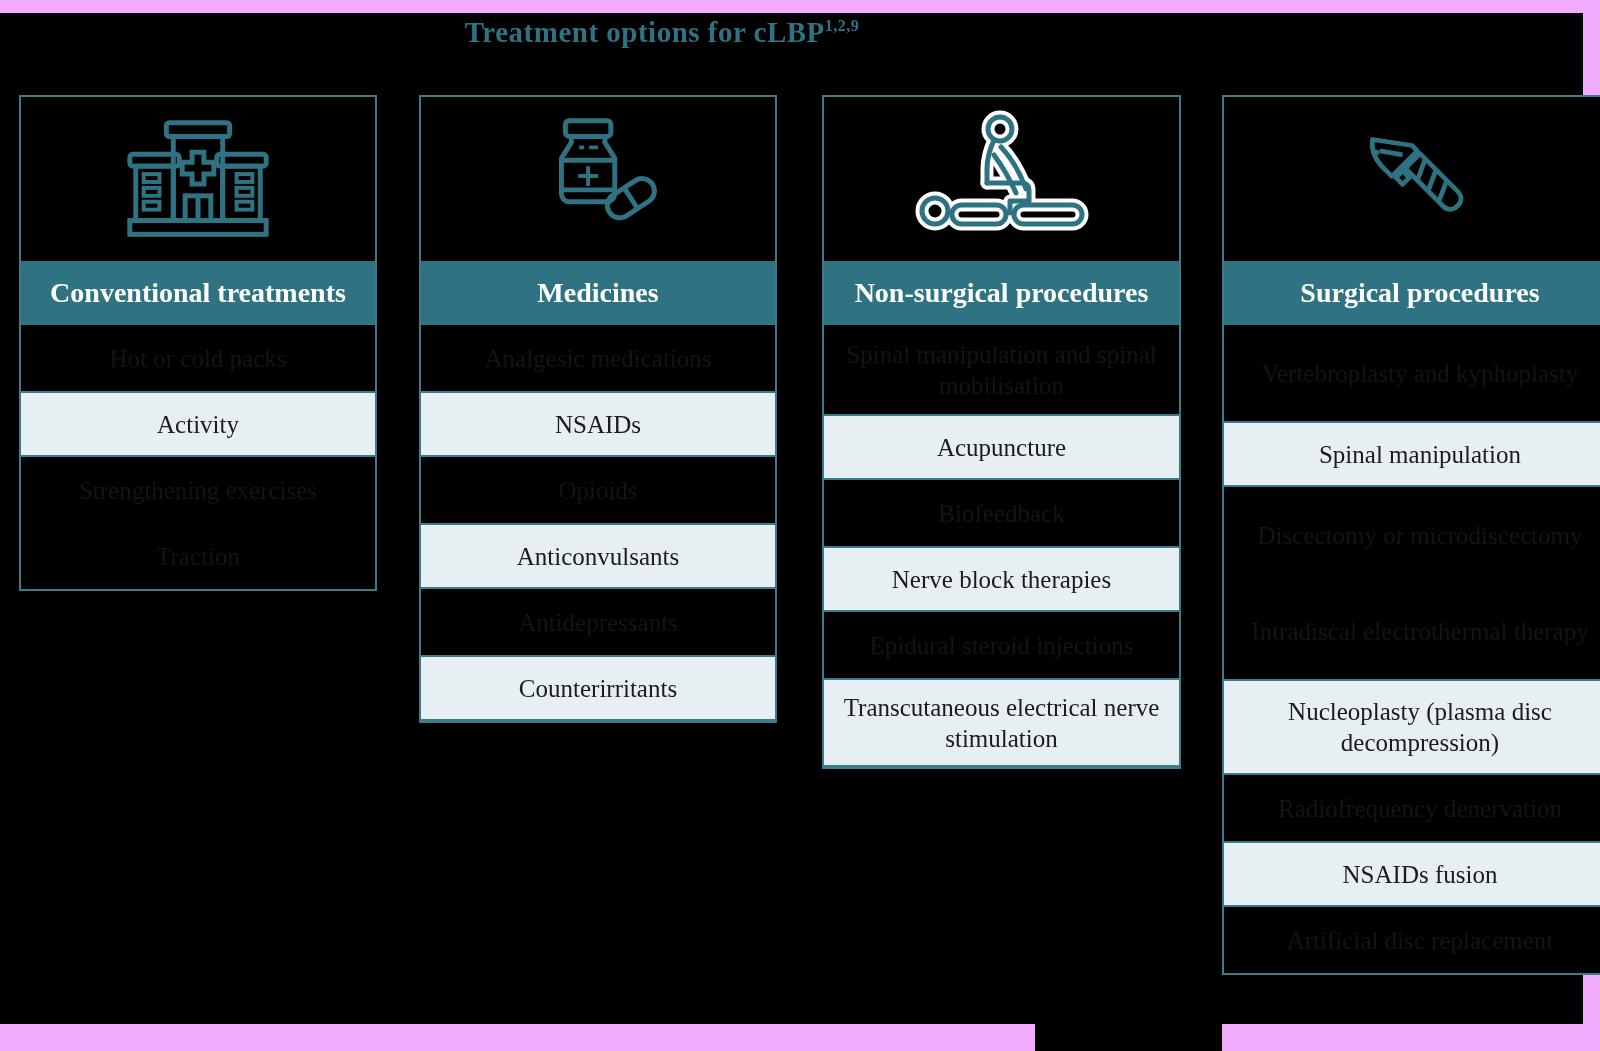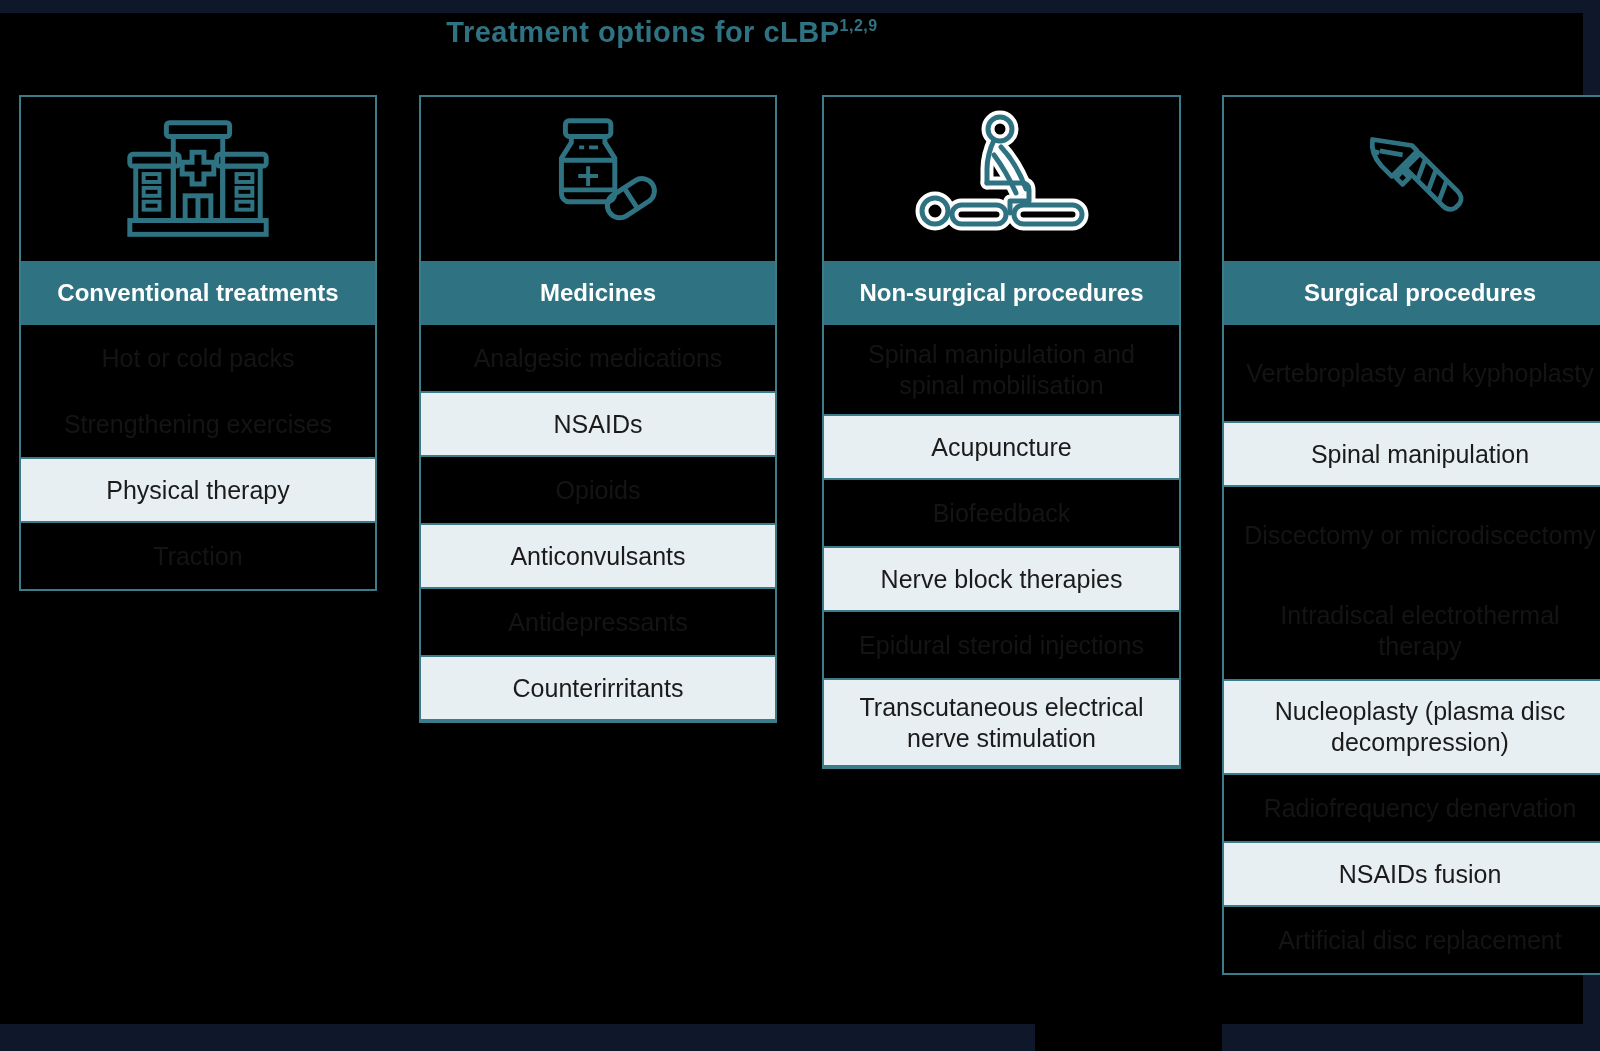--- a/index.html
+++ b/index.html
@@ -5,38 +5,38 @@
   :root{
     --teal:#2F7382;
     --teal-border:#3A7C8A;
     --light-bg:#E7EFF2;
     --dark-text:#141414;
     --light-text:#1B1B1B;
   }
   *{margin:0;padding:0;box-sizing:border-box;}
   body{background:#ffffff;}
   .canvas{
-    position:relative;width:1600px;height:1051px;background:#0f172a;
-    font-family:Liberation Sans, sans-serif;overflow:hidden;
+    position:relative;width:1600px;height:1051px;background:#f0abfc;
+    font-family:Liberation Serif, serif;overflow:hidden;
   }
   .bg-main{position:absolute;left:0;top:13px;width:1583px;height:1011px;background:#000;}
   .bg-tab{position:absolute;left:1035px;top:1024px;width:187px;height:27px;background:#000;}
   .title{
     position:absolute;top:16px;left:412px;width:500px;text-align:center;
     color:var(--teal);font-size:29px;font-weight:bold;letter-spacing:0.5px;
   }
   .title sup{font-size:16px;vertical-align:super;line-height:0;}
   .col{position:absolute;top:95px;border:2px solid var(--teal-border);background:#000;}
   .col-1{left:19px;width:358px;}
   .col-2{left:419px;width:358px;}
   .col-3{left:822px;width:359px;}
   .col-4{left:1222px;width:396px;}
   .icon-box{height:164px;display:flex;align-items:center;justify-content:center;background:#000;}
   .col-header{
-    height:64px;background:var(--teal);color:#ffffff;font-weight:bold;font-size:24px;
+    height:64px;background:var(--teal);color:#ffffff;font-weight:bold;font-size:28px;
     display:flex;align-items:center;justify-content:center;text-align:right;
   }
   .row{
     height:66px;display:flex;align-items:center;justify-content:center;
     text-align:center;font-size:25px;line-height:31px;padding:0 16px;
   }
   .row.two{height:96px;}
   .col-3 .row.two{height:89px;}
   .row.dark{background:#000;color:var(--dark-text);}
   .row.light{
@@ -79,22 +79,22 @@
           <rect x="30" y="74" width="16" height="8"></rect>
           <rect x="30" y="88" width="16" height="8"></rect>
           <rect x="124" y="60" width="16" height="8"></rect>
           <rect x="124" y="74" width="16" height="8"></rect>
           <rect x="124" y="88" width="16" height="8"></rect>
         </g>
       </svg>
     </div>
     <div class="col-header">Conventional treatments</div>
     <div class="row dark">Hot or cold packs</div>
+    <div class="row light">Activity</div>
     <div class="row dark">Strengthening exercises</div>
-    <div class="row light">Physical therapy</div>
     <div class="row dark">Traction</div>
   </div>
 
   <div class="col col-3">
     <div class="icon-box">
       <svg width="202" height="140" viewBox="0 0 200 140">
         <g class="massage-outline">
           <circle cx="98" cy="20" r="12"></circle>
           <path d="M92 31 Q85 46 85 60 L85 74"></path>
           <path d="M99 38 Q115 55 124 80"></path>

